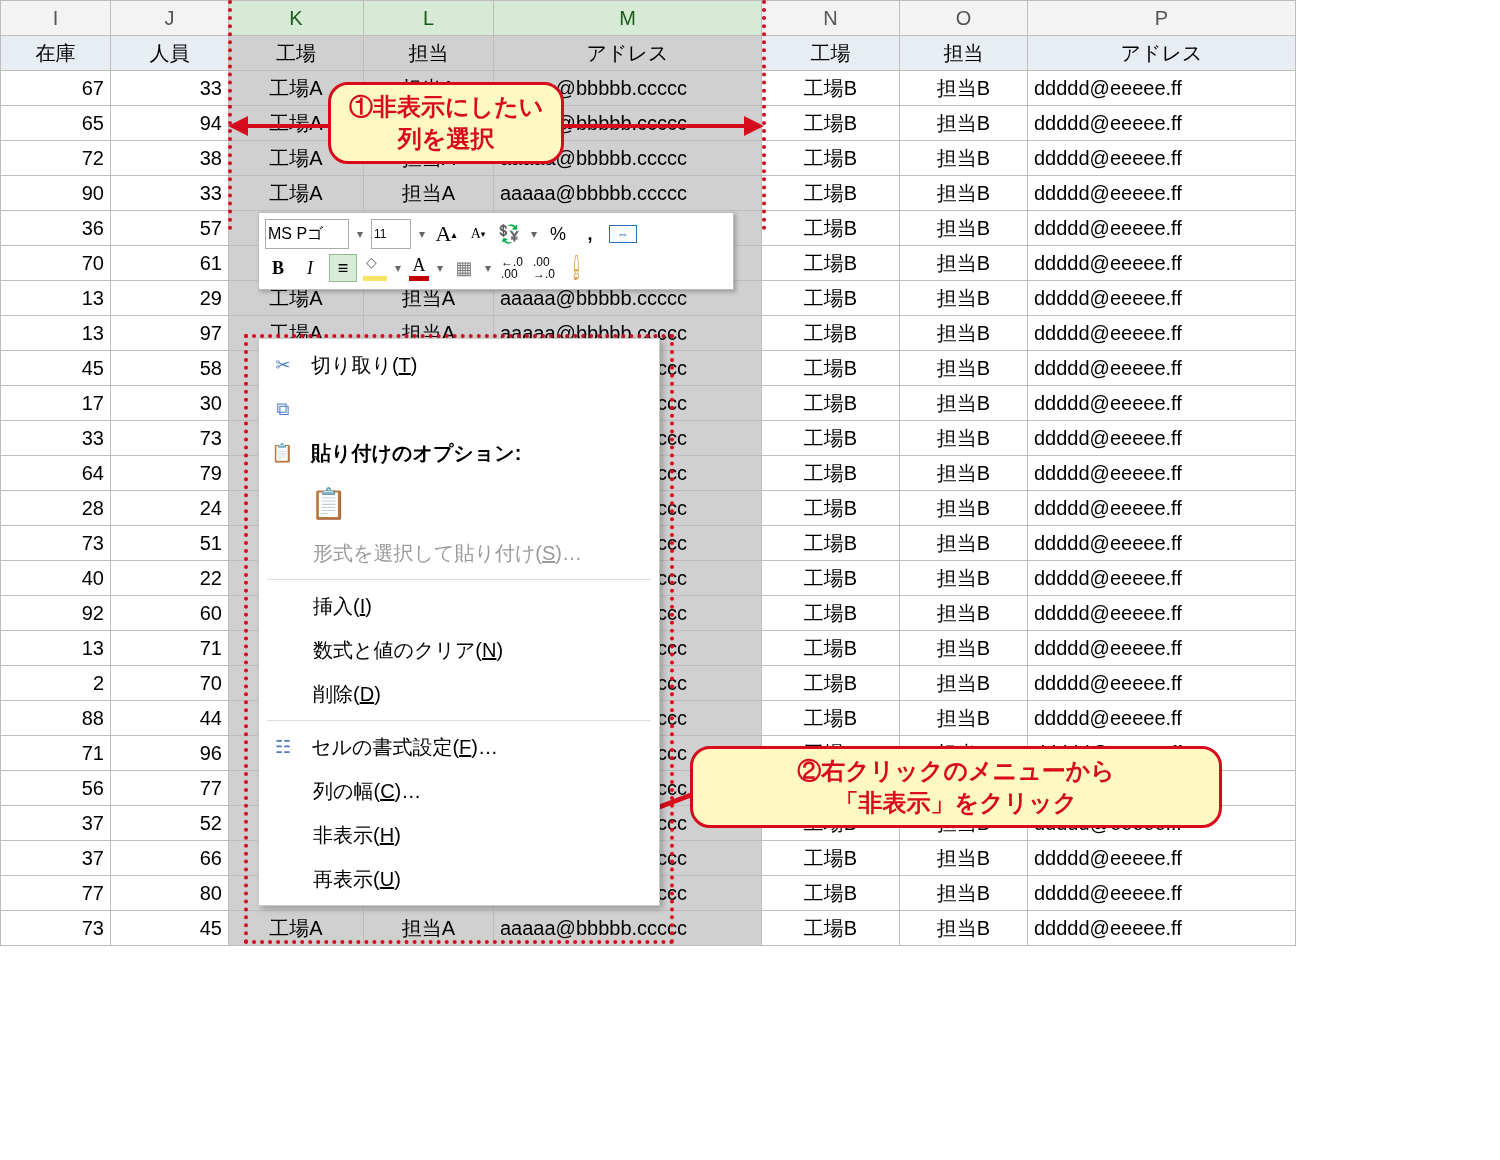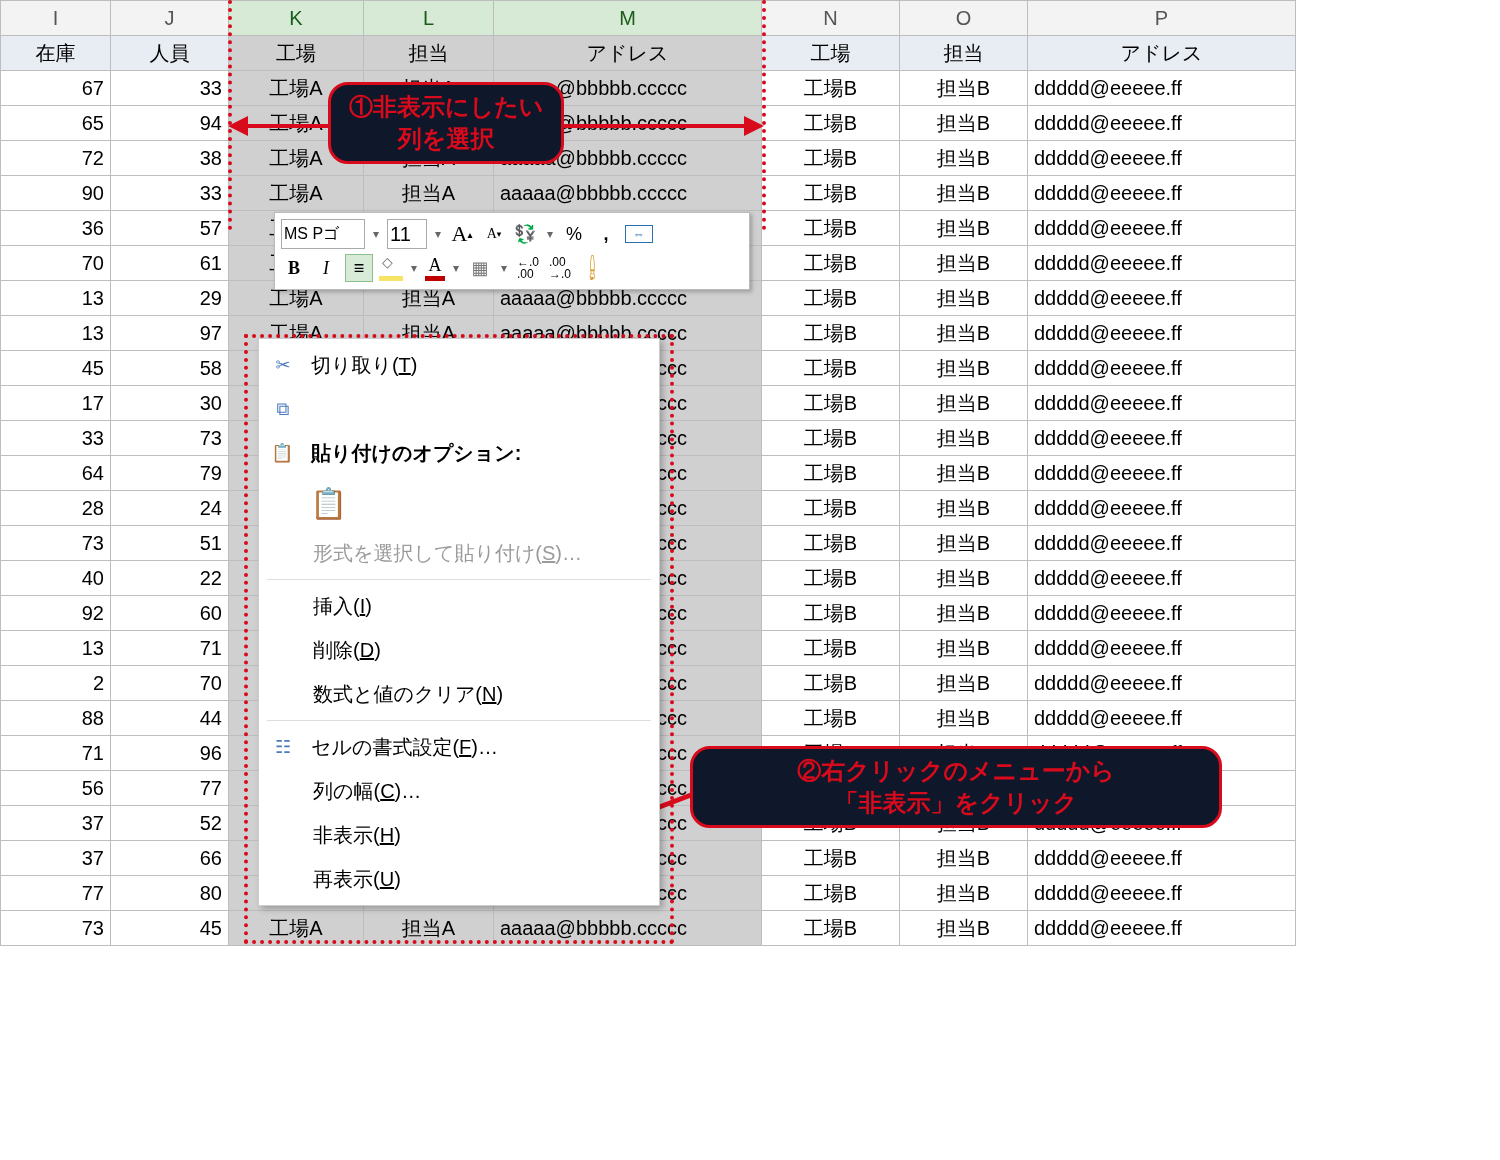--- a/index.html
+++ b/index.html
@@ -5,33 +5,33 @@
 html,body{margin:0;padding:0;font-family:"MS PGothic","Meiryo",sans-serif;font-size:20px;background:#fff;color:#000;}
 .sheet{border-collapse:collapse;table-layout:fixed;}
 .sheet td,.sheet th{border:1px solid #bdbdbd;height:34px;padding:0 6px;overflow:hidden;white-space:nowrap;text-overflow:clip;font-size:20px;}
 .colhead th{background:#f3f3f3;text-align:center;font-weight:normal;color:#555;}
 .colhead th.sel{background:#d6ead6;color:#1a5c1a;}
 .datacol-h{background:#e8ecf3;text-align:center;}
 .sel-col{background:#d0d0d0;}
 .num{text-align:right;padding-right:10px;}
 .ctr{text-align:center;}
 
-.callout{position:absolute;border:3px solid #d70b1c;border-radius:20px;background:#0f172a;color:#d70b1c;font-weight:bold;text-align:center;padding:6px 18px;font-size:24px;z-index:50;}
+.callout{position:absolute;border:3px solid #d70b1c;border-radius:20px;background:#fef9c3;color:#d70b1c;font-weight:bold;text-align:center;padding:6px 18px;font-size:24px;z-index:50;}
 .arrow{position:absolute;z-index:40;}
 .arrow-line{position:absolute;height:4px;background:#d70b1c;}
 .arrow-head-l{position:absolute;width:0;height:0;border-top:10px solid transparent;border-bottom:10px solid transparent;border-right:20px solid #d70b1c;}
 .arrow-head-r{position:absolute;width:0;height:0;border-top:10px solid transparent;border-bottom:10px solid transparent;border-left:20px solid #d70b1c;}
 .dash-v{position:absolute;width:0;border-left:4px dotted #d70b1c;z-index:30;}
 .dash-box{position:absolute;border:4px dotted #d70b1c;z-index:30;pointer-events:none;}
 .red-box{position:absolute;border:4px solid #d70b1c;z-index:35;pointer-events:none;}
 
-.mini{position:absolute;background:#fff;border:1px solid #bbb;box-shadow:2px 2px 4px rgba(0,0,0,.25);padding:4px 6px;z-index:45;font-size:18px;margin-left:16px;}
+.mini{position:absolute;background:#fff;border:1px solid #bbb;box-shadow:2px 2px 4px rgba(0,0,0,.25);padding:4px 6px;z-index:45;font-size:18px;}
 .mini .row{display:flex;align-items:center;gap:6px;height:34px;}
 .mini input.fnt{width:78px;height:24px;border:1px solid #aaa;font-size:16px;padding:2px;}
-.mini input.fsz{width:34px;height:24px;border:1px solid #aaa;font-size:20px;padding:2px;text-align:left;}
+.mini input.fsz{width:34px;height:24px;border:1px solid #aaa;font-size:12px;padding:2px;text-align:left;}
 .mini .dd{display:inline-block;width:10px;text-align:center;color:#666;font-size:12px;}
 .mini .ico{display:inline-flex;align-items:center;justify-content:center;width:26px;height:26px;font-size:18px;}
 .mini .bold{font-weight:bold;font-family:Georgia,serif;}
 .mini .ital{font-style:italic;font-family:Georgia,serif;}
 .mini .Aa{font-family:Georgia,serif;}
 .mini .bigA{font-size:22px;}
 .mini .smA{font-size:14px;}
 .mini .fill{width:24px;height:20px;background:linear-gradient(#fff,#fff);border-bottom:5px solid #f7e463;position:relative;}
 .mini .fill::before{content:"◇";position:absolute;left:3px;top:-2px;color:#666;font-size:14px;}
 .mini .fontcolor{width:20px;height:20px;border-bottom:5px solid #c00000;display:flex;align-items:center;justify-content:center;font-family:Georgia,serif;}
@@ -401,24 +401,24 @@
     <span class="ic" style="font-size:30px;color:#c7c7c7;">📋</span>
   </div>
   <div class="item disabled indent">
     <span class="lbl"><span>形式を選択して貼り付け(<u>S</u>)…</span></span>
   </div>
   <div class="sep"></div>
   <div class="item indent">
     <span class="lbl"><span>挿入(<u>I</u>)</span></span>
   </div>
   <div class="item indent">
+    <span class="lbl"><span>数式と値のクリア(<u>N</u>)</span></span>
+  </div>
+  <div class="item indent">
     <span class="lbl"><span>削除(<u>D</u>)</span></span>
-  </div>
-  <div class="item indent">
-    <span class="lbl"><span>数式と値のクリア(<u>N</u>)</span></span>
   </div>
   <div class="sep"></div>
   <div class="item">
     <span class="ic" style="color:#4b7bbd;">☷</span>
     <span class="lbl"><span>セルの書式設定(<u>F</u>)…</span></span>
   </div>
   <div class="item indent">
     <span class="lbl"><span>列の幅(<u>C</u>)…</span></span>
   </div>
   <div class="item indent">

